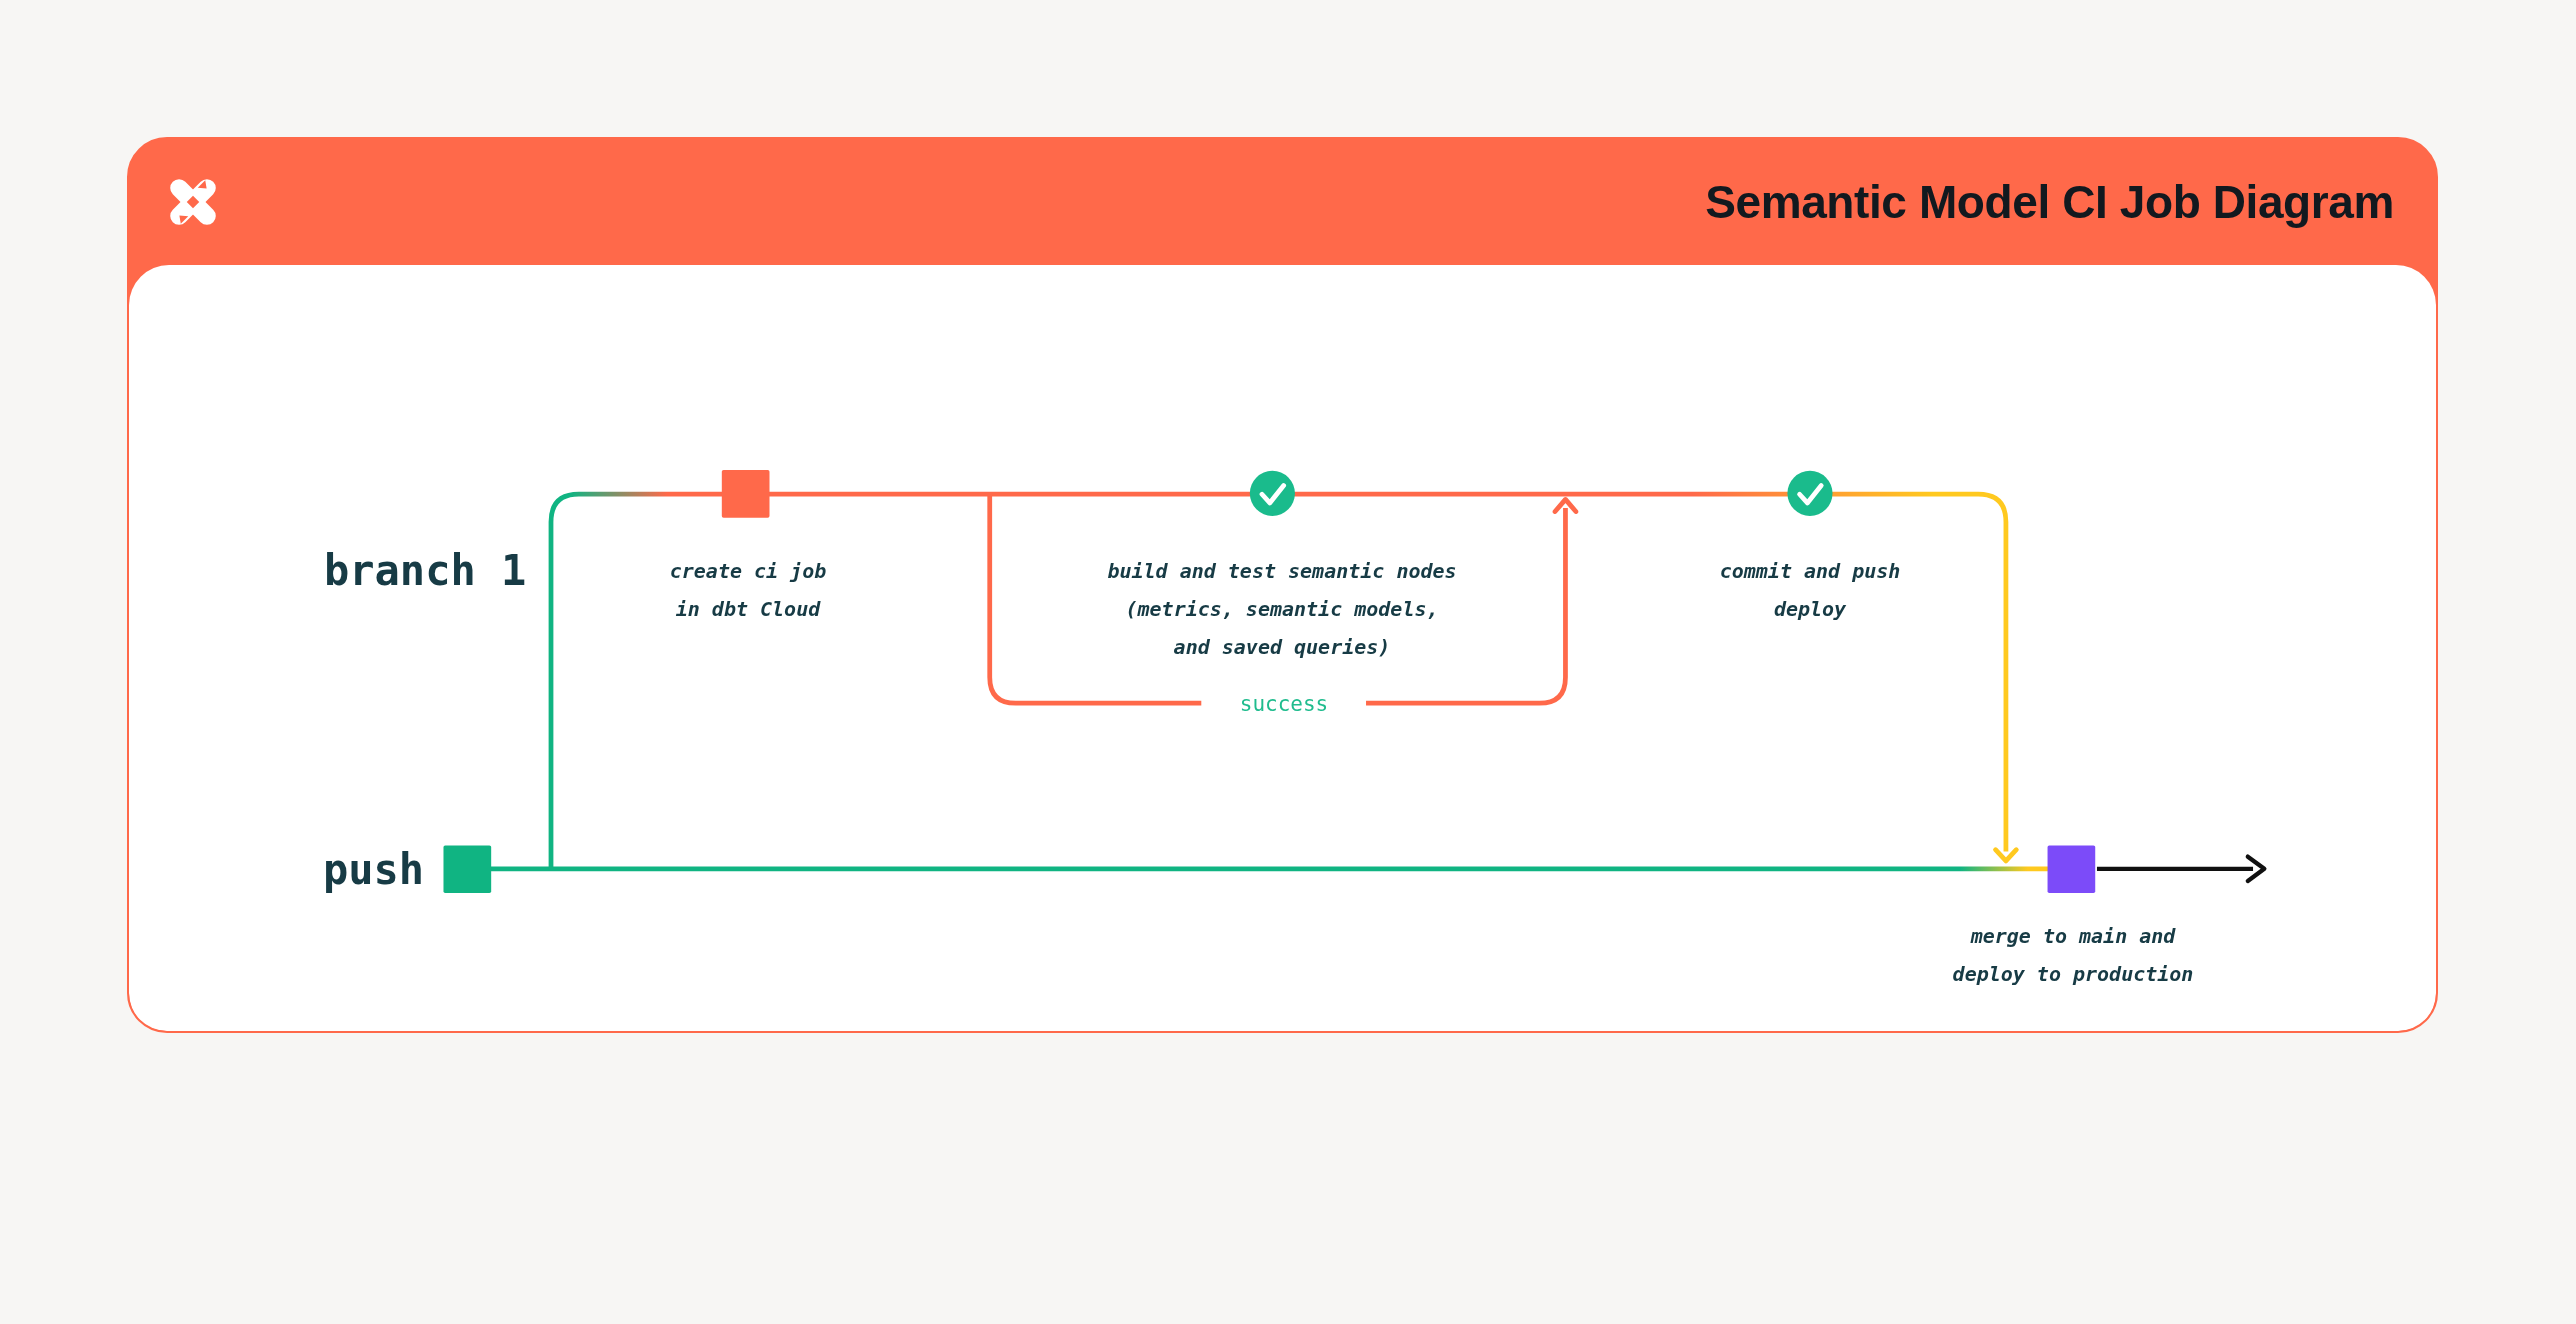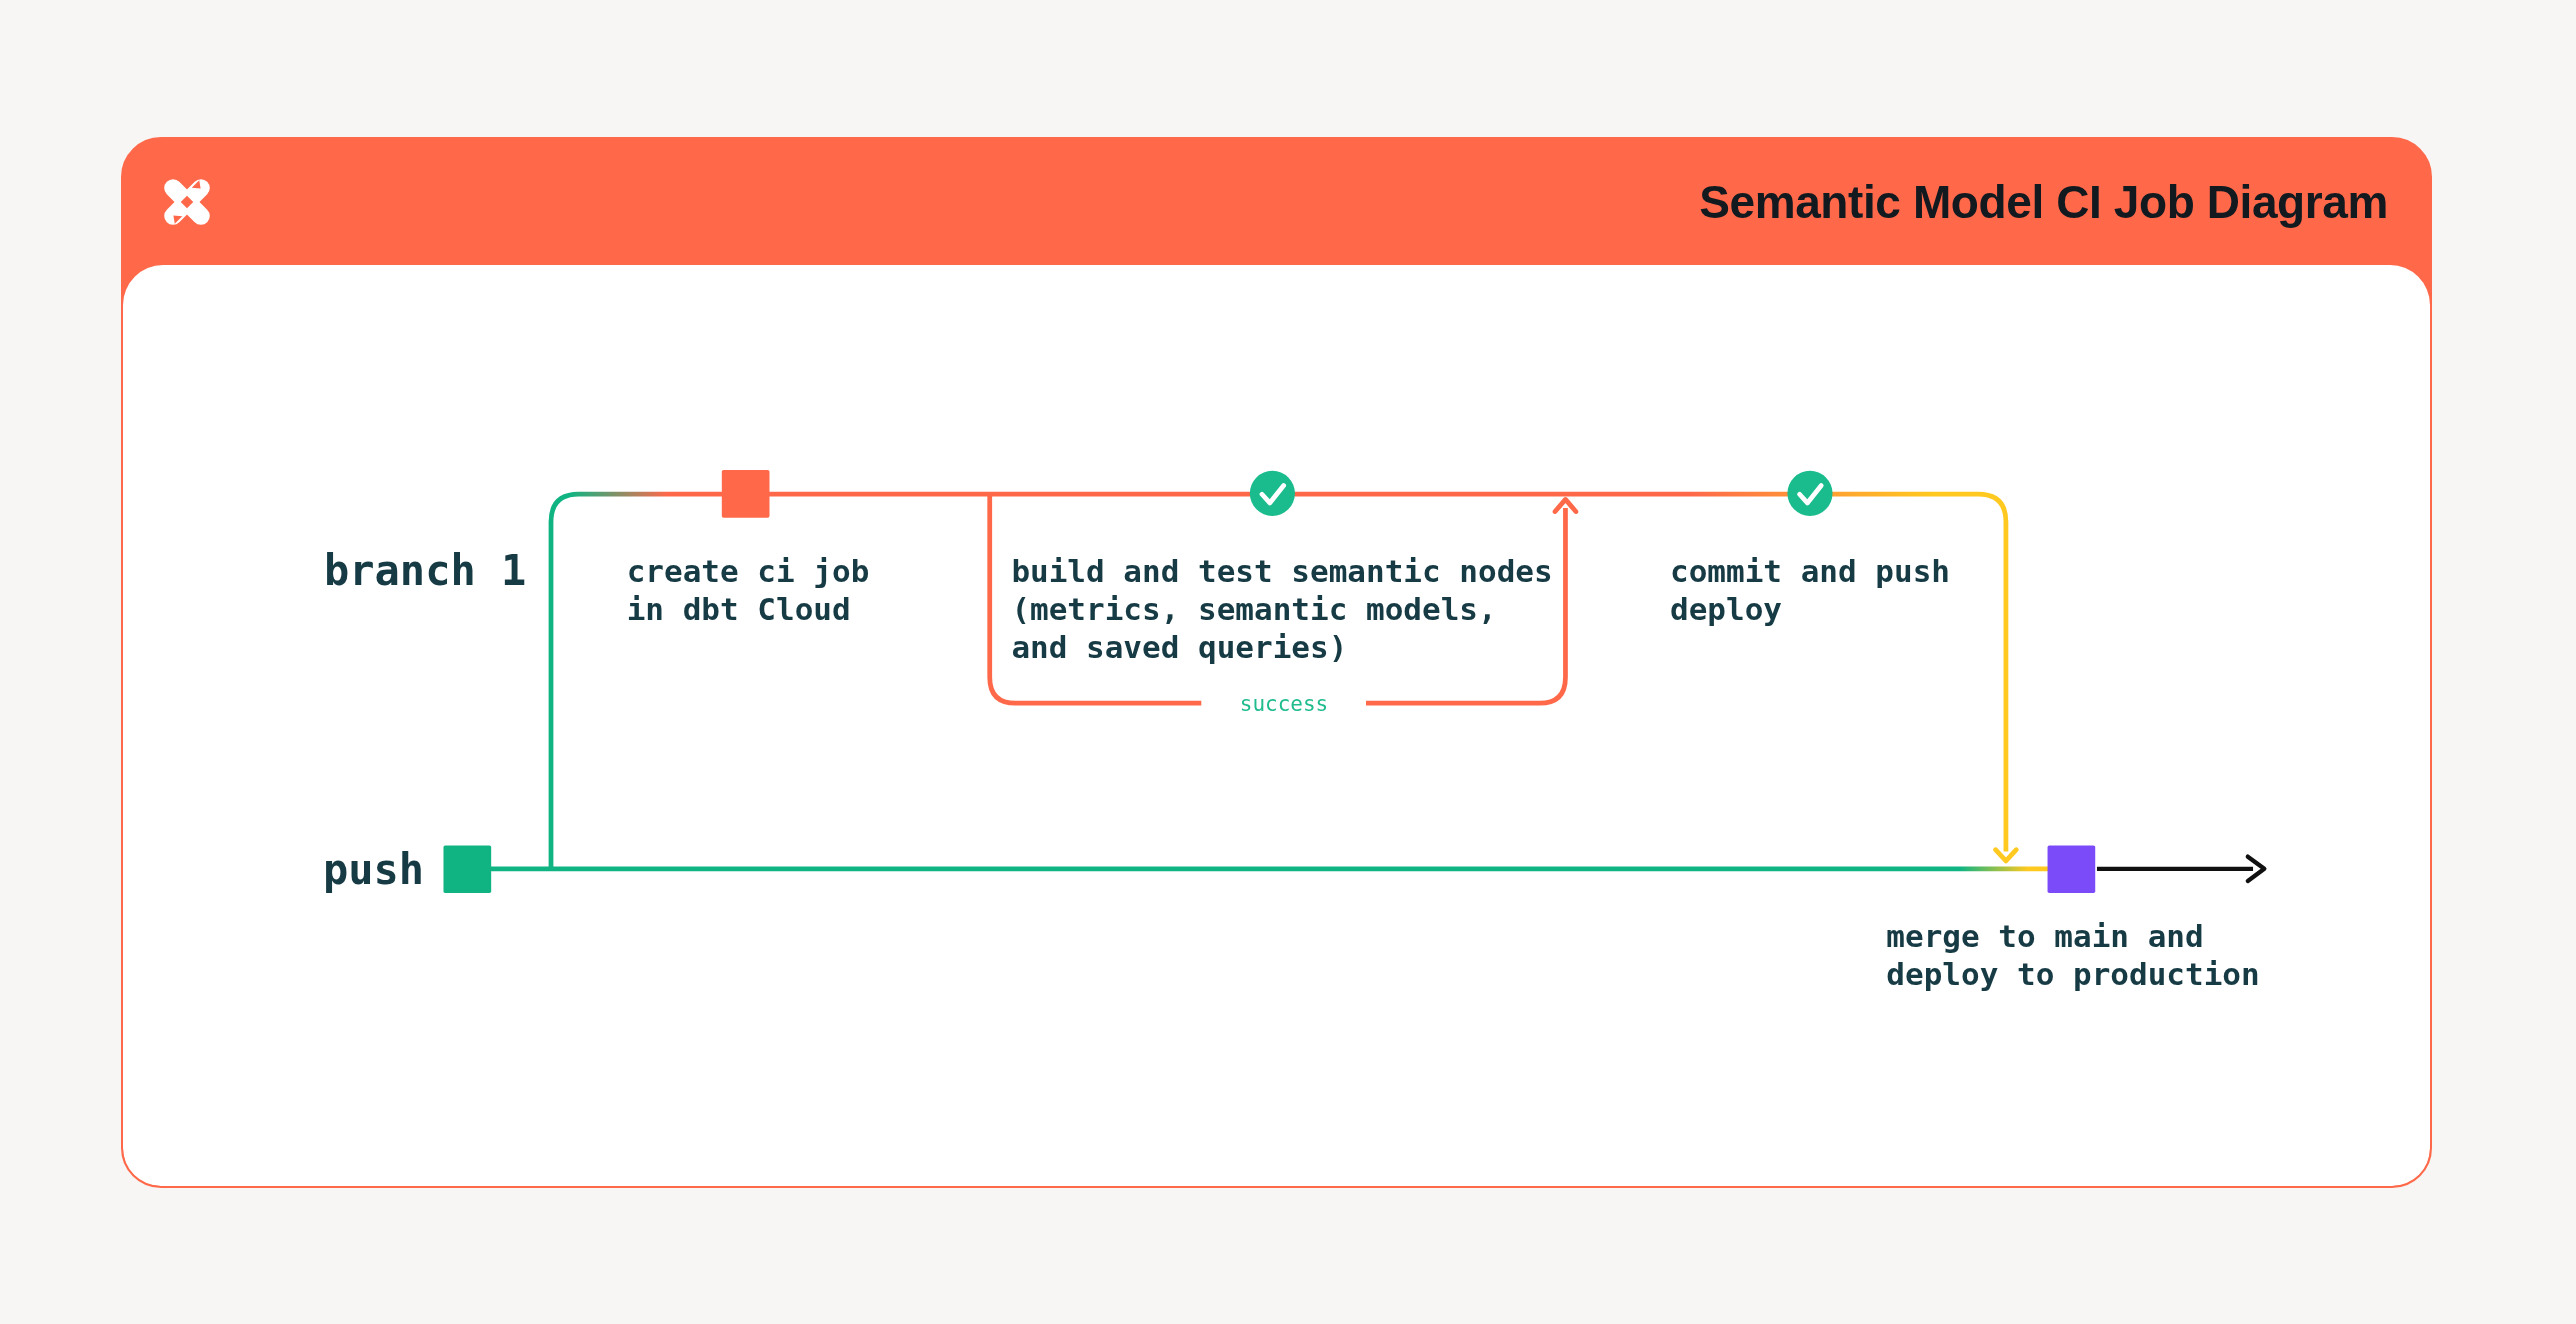--- a/index.html
+++ b/index.html
@@ -6,22 +6,22 @@
   .page {
     position: relative;
     width: 2576px;
     height: 1324px;
     background: var(--page-bg, #F7F6F4);
     font-family: "DejaVu Sans Mono", monospace;
     overflow: hidden;
   }
   .card {
     position: absolute;
-    left: 121px; top: 137px;
-    width: 2311px; height: 1051px;
+    left: 127px; top: 137px;
+    width: 2311px; height: 896px;
     box-sizing: border-box;
     background: var(--brand-orange, #FF694A);
     border: 2.6px solid var(--brand-orange, #FF694A);
     border-radius: 40px;
     overflow: hidden;
   }
   .card-header {
     position: absolute;
     left: 0; right: 0; top: 0;
     height: 126px;
@@ -47,26 +47,27 @@
   }
   .art {
     position: absolute;
     left: 0; top: 0;
     width: 2576px; height: 1324px;
     pointer-events: none;
   }
   .node-text {
     position: absolute;
     transform: translateX(-50%);
-    text-align: left;
+    text-align: center;
     font-weight: 700;
-    font-size: 31px;
+    font-size: 20px;
     line-height: 38px;
     color: var(--text-dark, #173B45);
     white-space: pre-line;
+    font-style: italic;
   }
   .lane-label {
     position: absolute;
     font-weight: 700;
     font-size: 42px;
     line-height: 49px;
     color: var(--text-dark, #173B45);
     white-space: pre;
   }
   .success-text {

